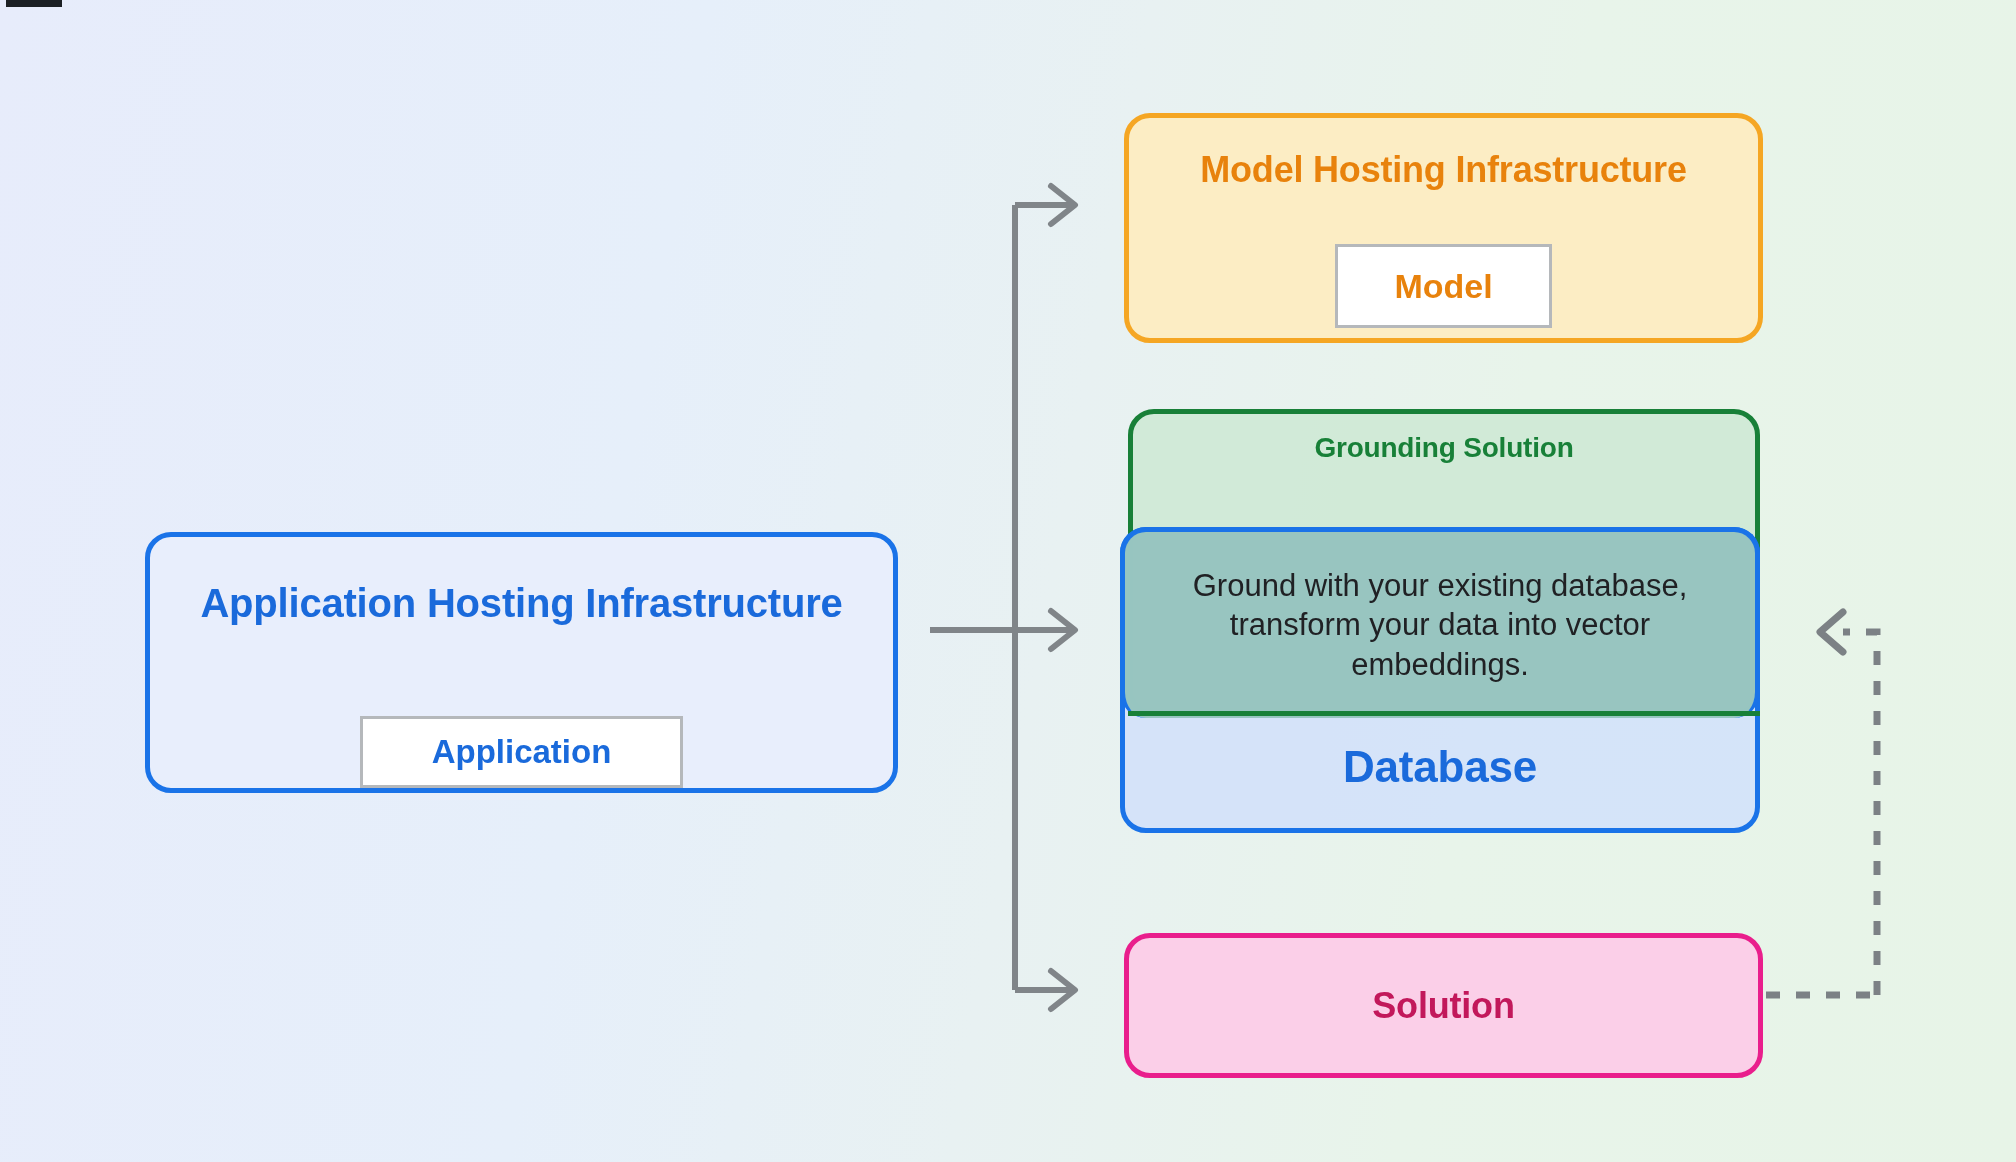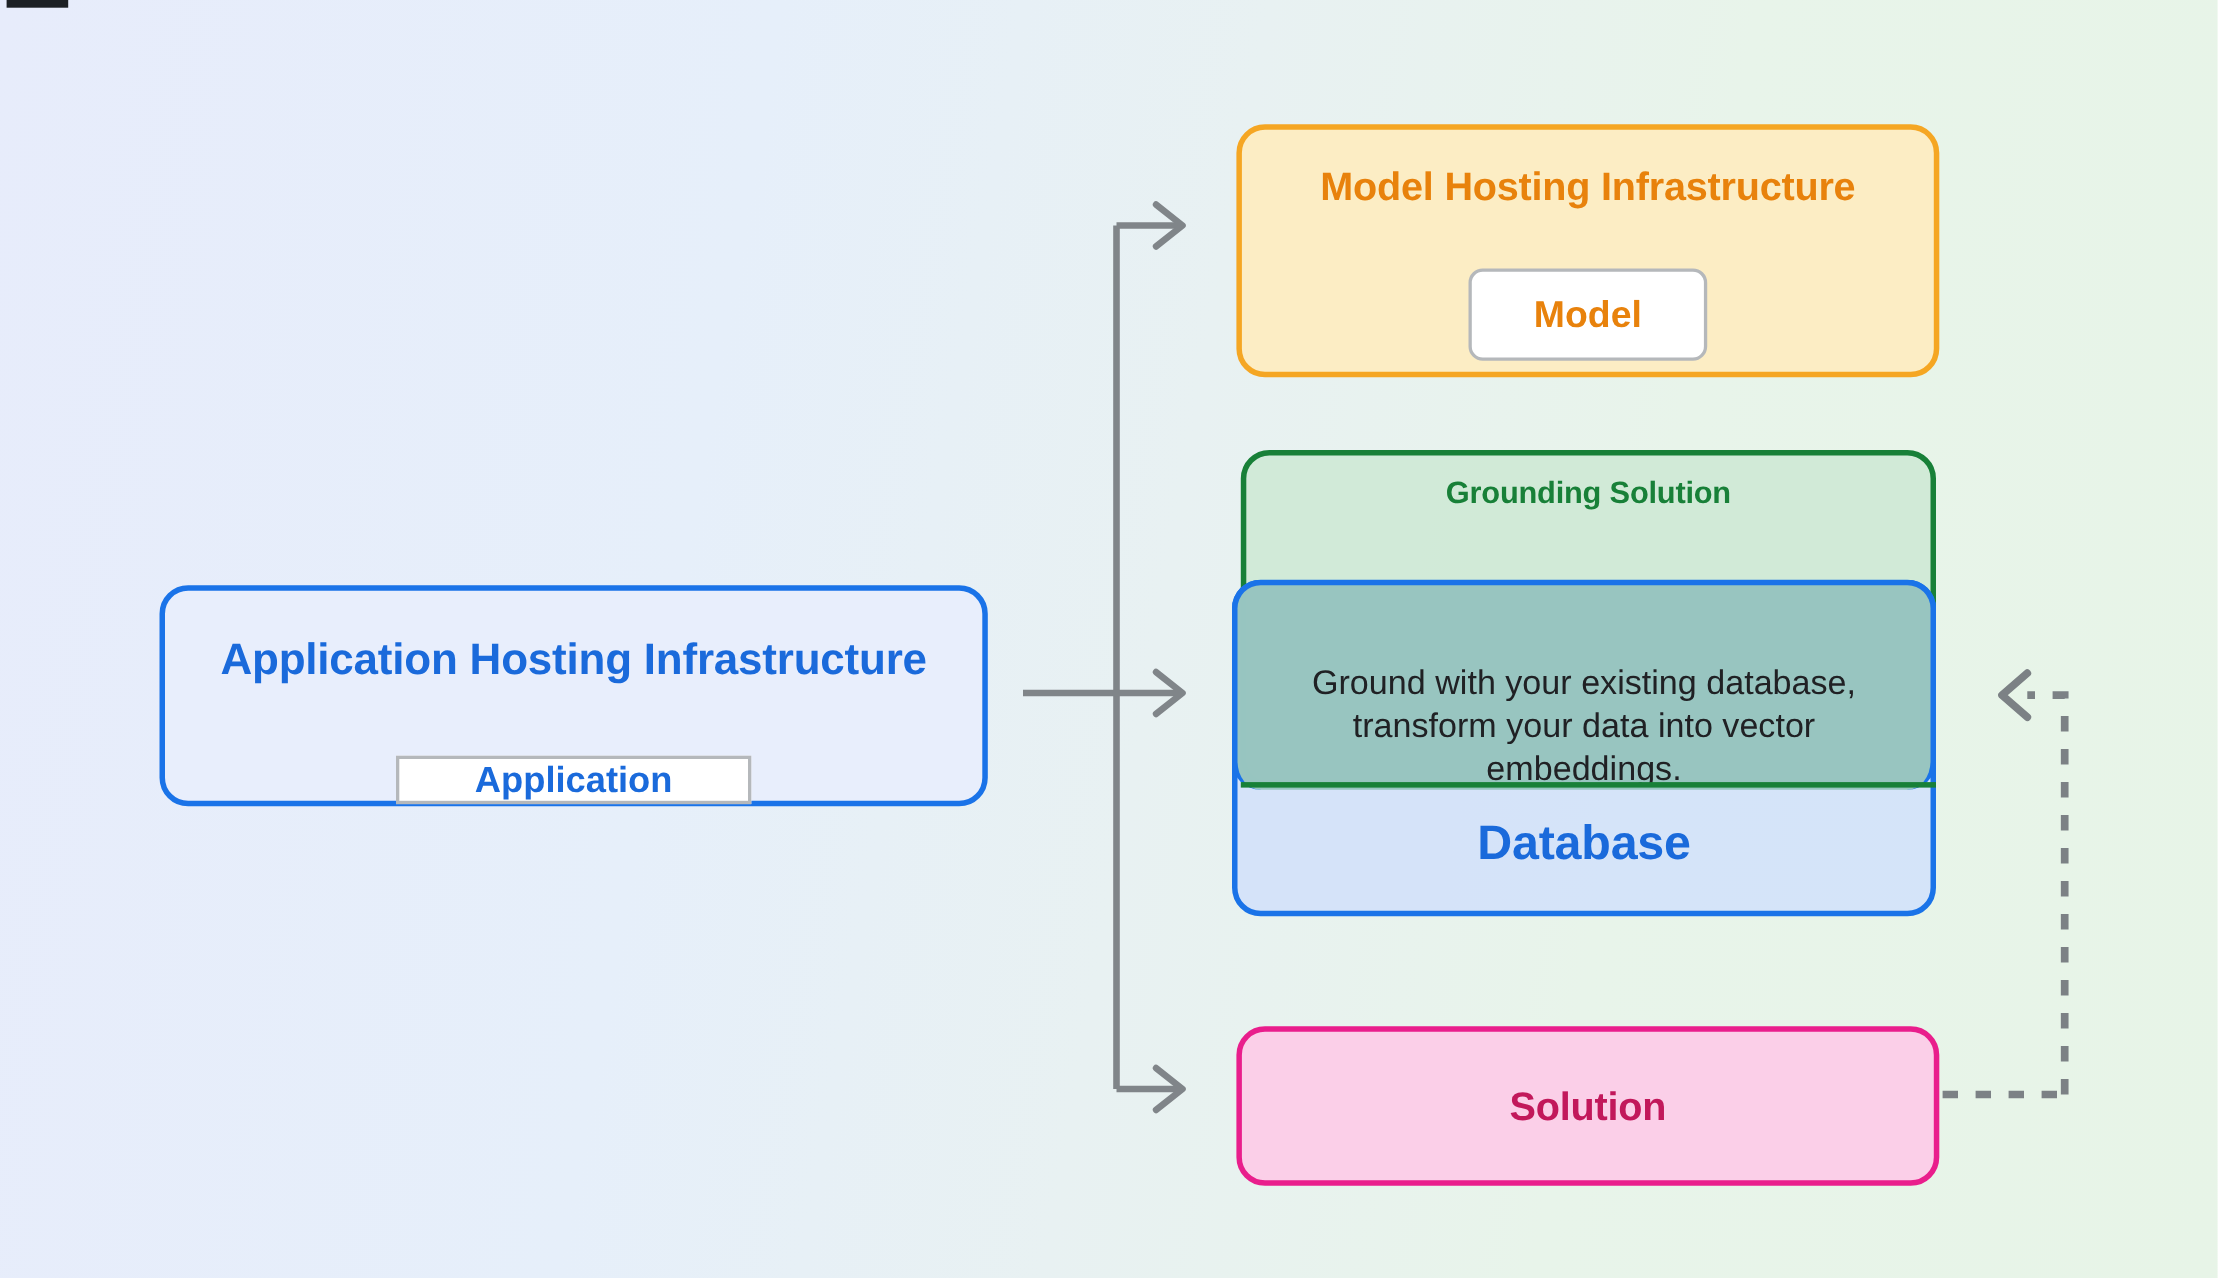--- a/index.html
+++ b/index.html
@@ -43,24 +43,24 @@
     letter-spacing: -0.2px;
     text-align: center;
     white-space: nowrap;
   }
 
   
   #app-host {
     left: 145px;
     top: 532px;
     width: 753px;
-    height: 201px;
+    height: 261px;
     border: 5px solid #1a73e8;
     background: #e8eefc;
-    justify-content: center;
+    justify-content: space-between;
   }
   #app-host .node-title {
     color: #1a6adb;
     font-size: 40px;
     margin-top: 44px;
   }
   .inner-white {
     background: #ffffff;
     border: 3px solid #b5b8bb;
     box-sizing: border-box;
@@ -91,21 +91,20 @@
   }
   #model-host .node-title {
     color: #e8820c;
     font-size: 36px;
     margin-top: 31px;
   }
   #model-inner {
     width: 217px;
     height: 84px;
     margin-top: 27px;
-    border-radius: 13px;
   }
   #model-inner span {
     color: #e8820c;
     font-size: 34px;
     font-weight: bold;
   }
 
   
   #grounding {
     left: 1128px;
@@ -145,21 +144,21 @@
     left: 1120px;
     top: 527px;
     width: 640px;
     height: 191px;
     box-sizing: border-box;
     border: 5px solid #1a73e8;
     border-bottom: none;
     border-radius: 26px 26px 26px 26px;
     background: rgba(150, 196, 190, 0.97);
     display: flex;
-    align-items: flex-end;
+    align-items: center;
     justify-content: center;
     z-index: 4;
   }
   #grounding-desc .desc-text {
     color: #202124;
     font-size: 31px;
     line-height: 1.26;
     text-align: center;
     width: 545px;
   }

